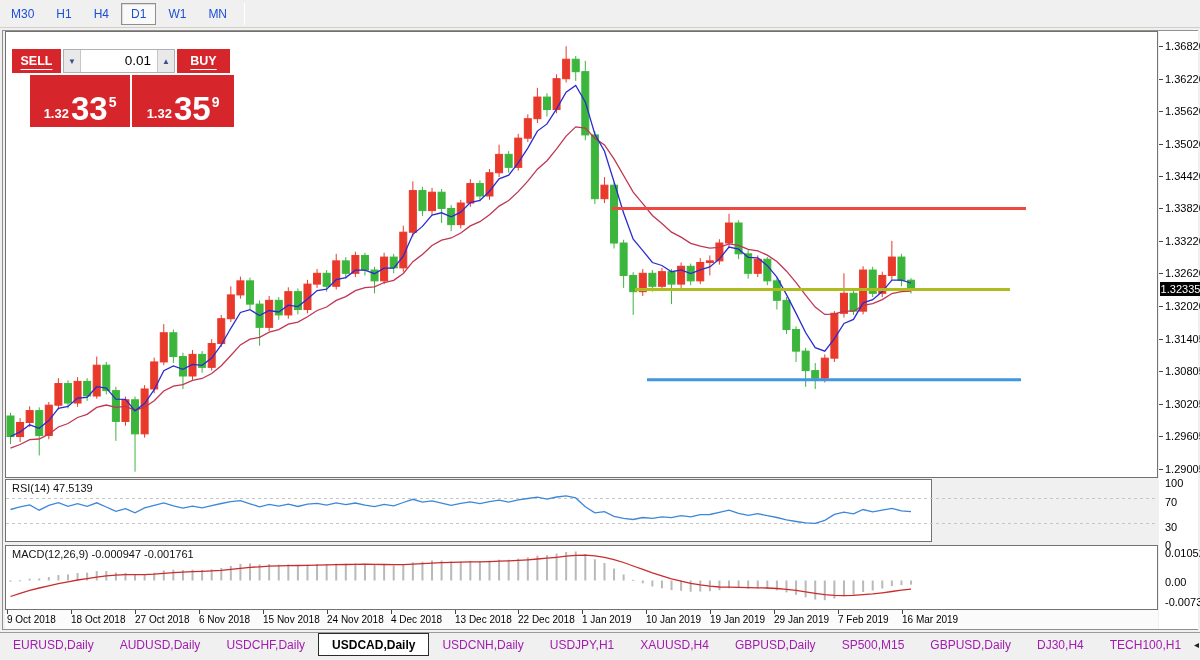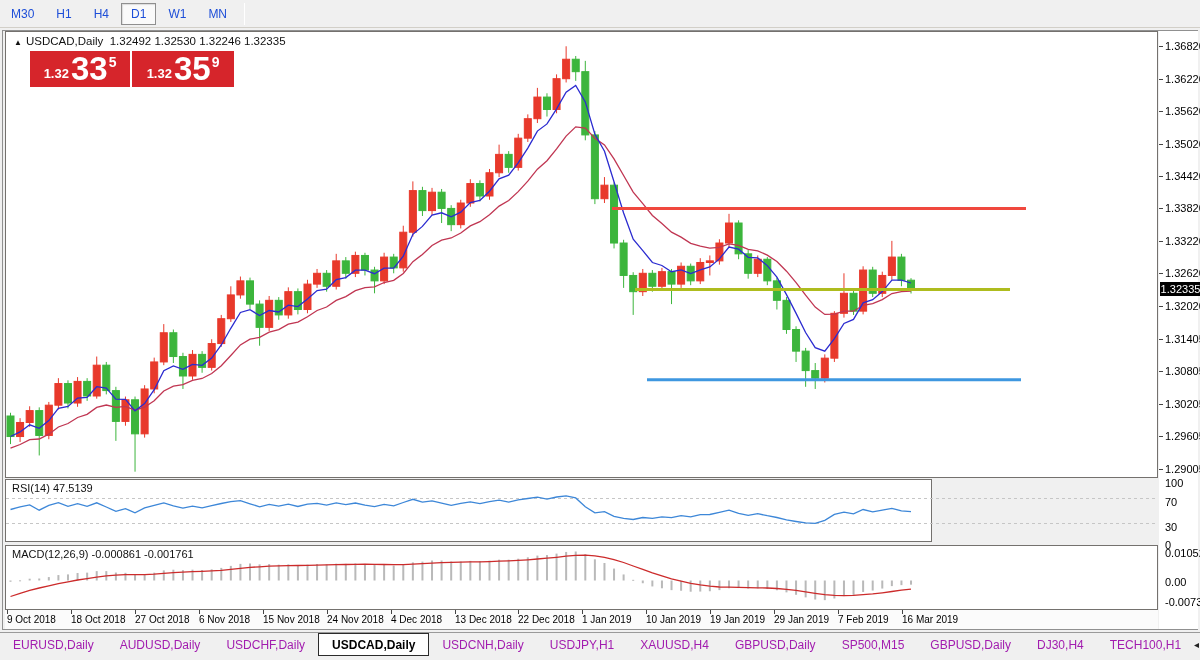--- a/index.html
+++ b/index.html
@@ -39,21 +39,21 @@
             display:flex; align-items:center; justify-content:center; cursor:pointer;
             text-decoration:underline; text-underline-offset:4px; text-decoration-thickness:1px; }
   .btn-sell { width:49px; }
   .btn-buy  { width:53px; margin-left:2px; }
   .vol-group { display:flex; height:24px; margin-left:2px; border:1px solid #aeb2b8; background:#eee; }
   .spin-btn { width:17px; display:flex; align-items:center; justify-content:center;
               background:#e9e9e9; color:#35508c; font-size:8px; cursor:pointer; }
   .spin-dn { border-right:1px solid #c6c6c6; }
   .spin-up { border-left:1px solid #c6c6c6; }
   .vol-box { width:76px; background:#fff; font-size:13.5px; text-align:right; padding:3px 6px 0 0; }
-  .tw-row2 { display:flex; margin-top:2px; height:36px;margin-left:18px; }
+  .tw-row2 { display:flex; margin-top:2px; height:52px;margin-left:18px; }
   .price-panel { background:#d6252b; color:#fff; display:flex; align-items:flex-end;
                  justify-content:center; padding-bottom:3px; cursor:pointer; }
   .pp-sell { width:108px; }
   .pp-buy  { width:110px; margin-left:2px; }
   .pp-small { font-size:13px; font-weight:bold; margin:0 2px 3px 0; }
   .pp-big   { font-size:33px; font-weight:bold; line-height:30px; }
   .pp-sup   { font-size:14px; font-weight:bold; margin:0 0 14px 1px; }
   
   .tab-bar { position:absolute; left:0; top:632px; width:1200px; height:24px; background:#f0f0f0;
              border-top:1px solid #9a9a9a; display:flex; align-items:stretch; overflow:hidden; }
@@ -463,25 +463,31 @@
         <g>
           <line x1="905.02" x2="905.02" y1="246.15945945946" y2="261.5108108108111" stroke="#3cb53c" stroke-width="1"></line>
           <rect x="901.52" y="248.2135135135131" width="7" height="8.486486486486882" fill="#3cb53c" stroke="#3cb53c"></rect>
         </g>
         <polyline points="4.5,416.1 14.1,412.5 23.7,407.6 33.2,407.0 42.8,402.2 52.4,395.0 62.0,391.5 71.6,385.5 81.1,382.4 90.7,375.4 100.3,373.0 109.9,375.3 119.5,374.3 129.0,378.2 138.6,375.2 148.2,368.7 157.8,359.0 167.4,354.1 176.9,352.6 186.5,348.3 196.1,346.5 205.7,341.5 215.3,333.7 224.8,323.5 234.4,312.9 244.0,307.1 253.6,305.4 263.2,300.1 272.7,297.6 282.3,292.2 291.9,290.1 301.5,284.7 311.1,278.5 320.6,275.0 330.2,268.4 339.8,264.6 349.4,258.7 359.0,255.7 368.5,254.8 378.1,250.5 387.7,248.4 397.3,241.5 406.9,229.7 416.4,222.4 426.0,213.5 435.6,208.2 445.2,206.0 454.8,201.0 464.3,193.9 473.9,189.7 483.5,182.7 493.1,174.1 502.7,168.5 512.2,159.6 521.8,149.2 531.4,137.2 541.0,128.7 550.6,116.9 560.1,104.1 569.7,94.9 579.3,96.1 588.9,106.2 598.5,112.9 608.0,126.9 617.6,143.5 627.2,160.1 636.8,171.7 646.4,183.5 655.9,191.5 665.5,200.2 675.1,205.1 684.7,211.3 694.3,214.1 703.8,216.2 713.4,215.4 723.0,211.9 732.6,213.4 742.2,217.4 751.7,218.8 761.3,223.1 770.9,229.5 780.5,239.2 790.1,250.7 799.6,263.2 809.2,275.1 818.8,282.4 828.4,282.2 838.0,279.2 847.5,279.2 857.1,273.3 866.7,271.6 876.3,267.6 885.9,261.5 895.4,259.6 905.0,259.2" fill="none" stroke="#c03652" stroke-width="1.3"></polyline>
         <polyline points="4.5,404.5 14.1,399.9 23.7,392.8 33.2,396.3 42.8,388.6 52.4,376.3 62.0,374.5 71.6,366.1 81.1,365.4 90.7,354.7 100.3,356.0 109.9,367.1 119.5,367.3 129.0,378.8 138.6,371.6 148.2,357.7 157.8,338.7 167.4,334.0 176.9,337.3 186.5,332.3 196.1,333.3 205.7,326.1 215.3,313.0 224.8,296.3 234.4,280.5 244.0,277.7 253.6,283.6 263.2,278.5 272.7,280.0 282.3,273.2 291.9,274.6 301.5,267.1 311.1,258.5 320.6,257.1 330.2,247.7 339.8,245.6 349.4,238.2 359.0,238.1 368.5,241.7 378.1,236.2 387.7,236.1 397.3,224.1 406.9,202.3 416.4,194.4 426.0,183.0 435.6,180.8 445.2,184.8 454.8,180.2 464.3,170.6 473.9,168.4 483.5,159.2 493.1,146.9 502.7,143.1 512.2,130.8 521.8,116.1 531.4,99.1 541.0,91.9 550.6,76.8 560.1,60.3 569.7,53.4 579.3,69.9 588.9,102.2 598.5,119.2 608.0,149.8 617.6,181.0 627.2,207.2 636.8,218.6 646.4,230.5 655.9,233.5 665.5,239.7 675.1,237.9 684.7,241.6 694.3,237.9 703.8,234.9 713.4,226.9 723.0,215.0 732.6,217.2 742.2,225.3 751.7,225.9 761.3,233.6 770.9,245.2 780.5,262.6 790.1,281.4 799.6,300.5 809.2,315.7 818.8,319.2 828.4,306.6 838.0,291.5 847.5,287.4 857.1,270.9 866.7,267.7 876.3,259.6 885.9,248.1 895.4,248.2 905.0,251.0" fill="none" stroke="#2b2bd0" stroke-width="1.3"></polyline>
         <line x1="606" x2="1020" y1="176.42972972972956" y2="176.42972972972956" stroke="#f0483e" stroke-width="3"></line>
         <line x1="629" x2="1004" y1="257.51081081081134" y2="257.51081081081134" stroke="#aebc1e" stroke-width="3"></line>
         <line x1="641" x2="1015" y1="347.78108108108125" y2="347.78108108108125" stroke="#3e97e0" stroke-width="3"></line>
       </svg>
-    <div class="chart-title">
-      <span class="tri">▲</span><span>USDCAD,Daily</span>&nbsp;&nbsp;<span>1.32492</span>&nbsp;<span>1.32530</span>&nbsp;<span>1.32246</span>&nbsp;<span>1.32335</span>
-    </div>
 
     <div class="trade-widget">
+      <div class="tw-row1">
+        <div class="btn-sell">SELL</div>
+        <div class="vol-group">
+          <div class="spin-btn spin-dn">▼</div>
+          <div class="vol-box">0.01</div>
+          <div class="spin-btn spin-up">▲</div>
+        </div>
+        <div class="btn-buy">BUY</div>
+      </div>
       <div class="tw-row2">
         <div class="price-panel pp-sell">
           <span class="pp-small">1.32</span>
           <span class="pp-big">33</span>
           <span class="pp-sup">5</span>
         </div>
         <div class="price-panel pp-buy">
           <span class="pp-small">1.32</span>
           <span class="pp-big">35</span>
           <span class="pp-sup">9</span>
@@ -594,21 +600,21 @@
         <rect x="846.54" y="34.5" width="2" height="14.364631894994325" fill="#b9b9b9"></rect>
         <rect x="856.12" y="34.5" width="2" height="11.452433152892795" fill="#b9b9b9"></rect>
         <rect x="865.7" y="34.5" width="2" height="10.034444832920506" fill="#b9b9b9"></rect>
         <rect x="875.28" y="34.5" width="2" height="8.046171961691762" fill="#b9b9b9"></rect>
         <rect x="884.86" y="34.5" width="2" height="5.6106333135385995" fill="#b9b9b9"></rect>
         <rect x="894.44" y="34.5" width="2" height="4.632669851666698" fill="#b9b9b9"></rect>
         <rect x="904.02" y="34.5" width="2" height="4.172025538923052" fill="#b9b9b9"></rect>
         <polyline points="4.5,50.5 14.1,47.3 23.7,44.4 33.2,42.0 42.8,39.8 52.4,37.7 62.0,35.8 71.6,34.0 81.1,32.6 90.7,31.1 100.3,29.9 109.9,29.2 119.5,28.7 129.0,28.7 138.6,28.6 148.2,28.2 157.8,27.4 167.4,26.7 176.9,26.2 186.5,25.7 196.1,25.3 205.7,24.9 215.3,24.3 224.8,23.4 234.4,22.3 244.0,21.4 253.6,20.8 263.2,20.2 272.7,19.9 282.3,19.6 291.9,19.5 301.5,19.3 311.1,19.1 320.6,18.9 330.2,18.7 339.8,18.5 349.4,18.3 359.0,18.2 368.5,18.4 378.1,18.5 387.7,18.7 397.3,18.7 406.9,18.2 416.4,17.7 426.0,17.1 435.6,16.6 445.2,16.3 454.8,16.2 464.3,15.9 473.9,15.8 483.5,15.6 493.1,15.2 502.7,14.9 512.2,14.4 521.8,13.8 531.4,13.0 541.0,12.2 550.6,11.3 560.1,10.2 569.7,9.3 579.3,9.1 588.9,9.9 598.5,11.3 608.0,13.6 617.6,16.5 627.2,20.0 636.8,23.4 646.4,26.8 655.9,29.9 665.5,32.8 675.1,35.2 684.7,37.3 694.3,38.9 703.8,40.2 713.4,41.0 723.0,41.2 732.6,41.4 742.2,41.6 751.7,41.8 761.3,42.0 770.9,42.5 780.5,43.3 790.1,44.4 799.6,45.8 809.2,47.3 818.8,48.7 828.4,49.4 838.0,49.6 847.5,49.4 857.1,48.7 866.7,47.9 876.3,46.8 885.9,45.5 895.4,44.2 905.0,43.1" fill="none" stroke="#cc2b2b" stroke-width="1.3"></polyline>
       </svg>
     <div class="ind-title">
-      <span>MACD(12,26,9)</span>&nbsp;<span>-0.000861 -0.001761</span>
+      <span>MACD(12,26,9)</span>&nbsp;<span>-0.000947 -0.001761</span>
     </div>
   </div>
 
   <div class="time-axis" id="time-axis">
       <div class="time-tick" style="left: 2px;"></div>
       <div class="time-label" style="left: 2px;">9 Oct 2018</div>
       <div class="time-tick" style="left: 66px;"></div>
       <div class="time-label" style="left: 66px;">18 Oct 2018</div>
       <div class="time-tick" style="left: 130px;"></div>
       <div class="time-label" style="left: 130px;">27 Oct 2018</div>

